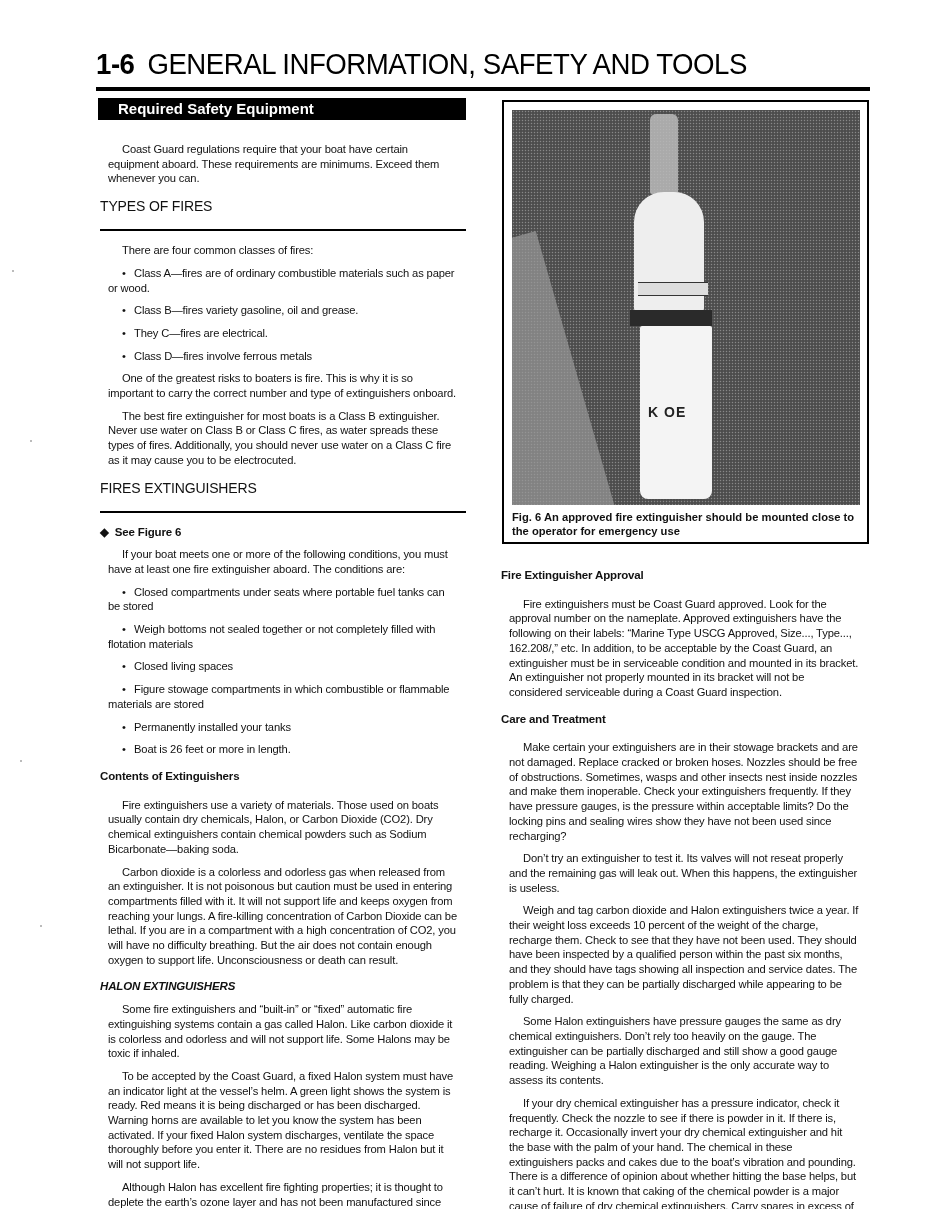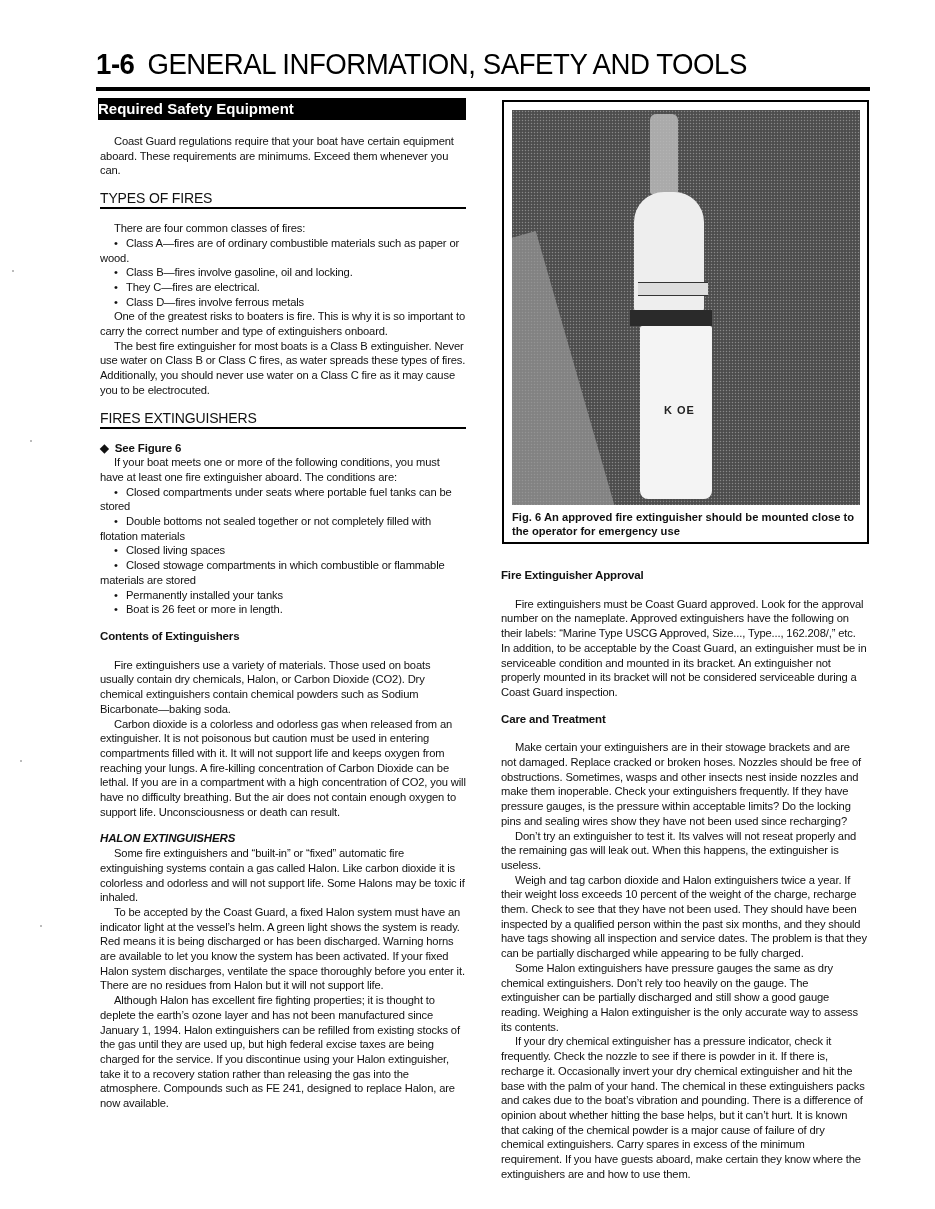--- a/index.html
+++ b/index.html
@@ -13,31 +13,31 @@
     font-size: 30px; letter-spacing: -0.5px; line-height: 36px; color: #000;
     transform: scaleX(0.92); transform-origin: left center; white-space: nowrap;
   }
   .page-header .num { font-weight: bold; margin-right: 14px; }
   .header-rule {
     position: absolute; left: 96px; top: 87px; width: 774px; height: 4px; background: #000;
   }
   .banner {
     position: absolute; left: 98px; top: 98px; width: 368px; height: 22px;
     background: #000; color: #fff; font-weight: bold; font-size: 15px;
-    line-height: 22px; padding-left: 0; box-sizing: border-box;
+    line-height: 22px; padding-left: 20px; box-sizing: border-box;
   }
   .col { position: absolute; font-size: 11.2px; line-height: 14.7px; letter-spacing: -0.15px; }
   .col-left { left: 100px; top: 134px; width: 366px; }
   .col-right { left: 501px; top: 556px; width: 366px; }
-  p { margin: 0; text-indent: 14px; }
+  p { margin: 8px; text-indent: 14px; }
   .bullet { text-indent: 14px; }
   .bullet .dot { display: inline-block; width: 12px; text-indent: 0; }
   .section-head {
     font-size: 14px; line-height: 16px; border-bottom: 2px solid #000;
-    padding-bottom: 1px; margin-top: 12px; margin-bottom: 12px;
+    padding-bottom: 15px; margin-top: 12px; margin-bottom: 12px;
   }
   .sub-head { font-weight: bold; font-size: 11.5px; margin-top: 12px; margin-bottom: 14px; }
   .sub-head-italic { font-weight: bold; font-style: italic; font-size: 11.5px; margin-top: 12px; }
   .see-fig { font-weight: bold; font-size: 11.5px; margin-bottom: 0; }
   .see-fig .diamond { margin-right: 6px; }
   .figure-frame {
     position: absolute; left: 502px; top: 100px; width: 367px; height: 444px;
     border: 2px solid #000; box-sizing: border-box; background: #fff;
   }
   .photo {
@@ -67,21 +67,21 @@
   }
   .photo .bottle-bottom {
     position: absolute; left: 128px; top: 216px; width: 72px; height: 173px;
     background: #f4f4f4; border-radius: 2px 2px 8px 8px;
   }
   .photo .label-band {
     position: absolute; left: 126px; top: 172px; width: 70px; height: 12px;
     border-top: 1px solid #333; border-bottom: 1px solid #333; background: #ddd;
   }
   .photo .label-text {
-    position: absolute; left: 152px; top: 294px; font-size: 11px; font-weight: bold; color: #222; letter-spacing: 1px;
+    position: absolute; left: 136px; top: 294px; font-size: 14px; font-weight: bold; color: #222; letter-spacing: 1px;
   }
   .fig-caption {
     position: absolute; left: 8px; top: 408px; width: 350px;
     font-weight: bold; font-size: 11.2px; line-height: 14px;
   }
   .speck { position: absolute; width: 2px; height: 2px; background: #bbb; }
 </style>
 </head>
 <body>
 
@@ -91,33 +91,33 @@
 <div class="header-rule"></div>
 
 <div class="banner">Required Safety Equipment</div>
 
 <div class="col col-left">
   <p>Coast Guard regulations require that your boat have certain equipment aboard. These requirements are minimums. Exceed them whenever you can.</p>
 
   <div class="section-head">TYPES OF FIRES</div>
   <p>There are four common classes of fires:</p>
   <p class="bullet"><span class="dot">•</span><span>Class A—fires are of ordinary combustible materials such as paper or wood.</span></p>
-  <p class="bullet"><span class="dot">•</span><span>Class B—fires involve gasoline, oil and locking.</span></p>
+  <p class="bullet"><span class="dot">•</span><span>Class B—fires variety gasoline, oil and grease.</span></p>
   <p class="bullet"><span class="dot">•</span><span>They C—fires are electrical.</span></p>
   <p class="bullet"><span class="dot">•</span><span>Class D—fires involve ferrous metals</span></p>
   <p>One of the greatest risks to boaters is fire. This is why it is so important to carry the correct number and type of extinguishers onboard.</p>
   <p>The best fire extinguisher for most boats is a Class B extinguisher. Never use water on Class B or Class C fires, as water spreads these types of fires. Additionally, you should never use water on a Class C fire as it may cause you to be electrocuted.</p>
 
   <div class="section-head">FIRES EXTINGUISHERS</div>
   <div class="see-fig"><span class="diamond">◆</span><span>See Figure 6</span></div>
   <p>If your boat meets one or more of the following conditions, you must have at least one fire extinguisher aboard. The conditions are:</p>
   <p class="bullet"><span class="dot">•</span><span>Closed compartments under seats where portable fuel tanks can be stored</span></p>
-  <p class="bullet"><span class="dot">•</span><span>Double bottoms not sealed together or not completely filled with flotation materials</span></p>
+  <p class="bullet"><span class="dot">•</span><span>Weigh bottoms not sealed together or not completely filled with flotation materials</span></p>
   <p class="bullet"><span class="dot">•</span><span>Closed living spaces</span></p>
-  <p class="bullet"><span class="dot">•</span><span>Closed stowage compartments in which combustible or flammable materials are stored</span></p>
+  <p class="bullet"><span class="dot">•</span><span>Figure stowage compartments in which combustible or flammable materials are stored</span></p>
   <p class="bullet"><span class="dot">•</span><span>Permanently installed your tanks</span></p>
   <p class="bullet"><span class="dot">•</span><span>Boat is 26 feet or more in length.</span></p>
 
   <div class="sub-head">Contents of Extinguishers</div>
   <p>Fire extinguishers use a variety of materials. Those used on boats usually contain dry chemicals, Halon, or Carbon Dioxide (CO2). Dry chemical extinguishers contain chemical powders such as Sodium Bicarbonate—baking soda.</p>
   <p>Carbon dioxide is a colorless and odorless gas when released from an extinguisher. It is not poisonous but caution must be used in entering compartments filled with it. It will not support life and keeps oxygen from reaching your lungs. A fire-killing concentration of Carbon Dioxide can be lethal. If you are in a compartment with a high concentration of CO2, you will have no difficulty breathing. But the air does not contain enough oxygen to support life. Unconsciousness or death can result.</p>
 
   <div class="sub-head-italic">HALON EXTINGUISHERS</div>
   <p>Some fire extinguishers and “built-in” or “fixed” automatic fire extinguishing systems contain a gas called Halon. Like carbon dioxide it is colorless and odorless and will not support life. Some Halons may be toxic if inhaled.</p>
   <p>To be accepted by the Coast Guard, a fixed Halon system must have an indicator light at the vessel’s helm. A green light shows the system is ready. Red means it is being discharged or has been discharged. Warning horns are available to let you know the system has been activated. If your fixed Halon system discharges, ventilate the space thoroughly before you enter it. There are no residues from Halon but it will not support life.</p>

